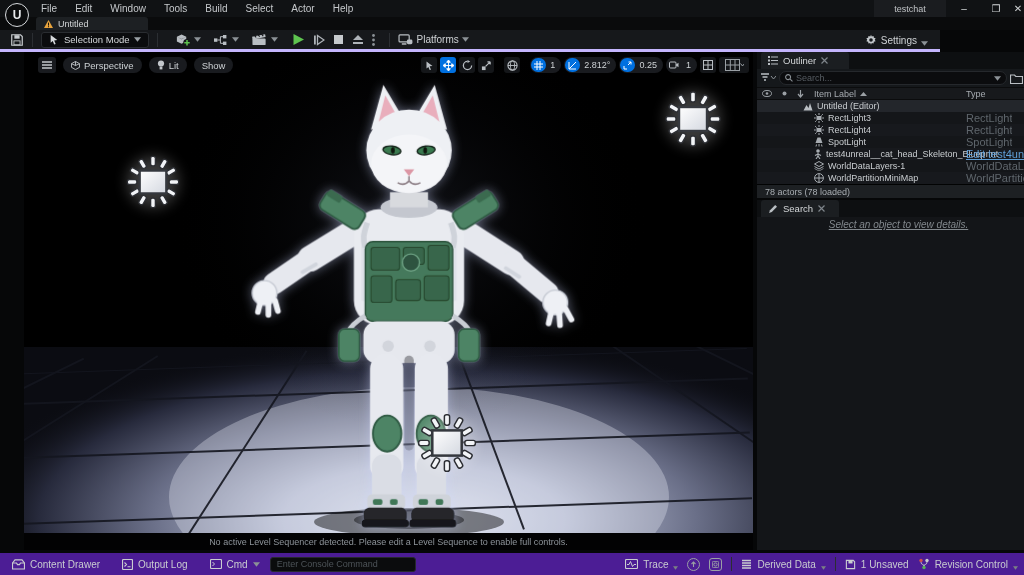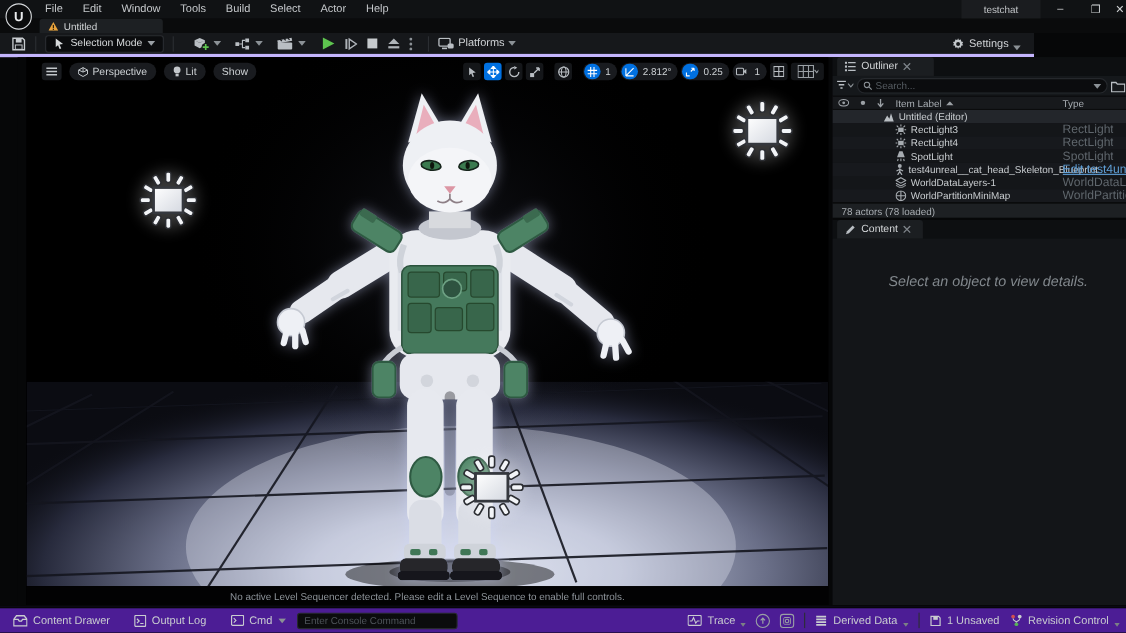--- a/index.html
+++ b/index.html
@@ -92,21 +92,21 @@
     max-width:72px; overflow:hidden; }
   .orow .rtype.link { color:#5f9fd6; text-decoration:underline; }
   #outliner-scrollbar { left:279px; top:74px; width:3px; height:42px; background:#4a4f55; border-radius:2px; }
   #outliner-footer { left:0; top:132px; width:283px; height:14px; background:#1d2023;
     border-top:1px solid #020303; display:flex; align-items:center; padding-left:8px; }
   #outliner-footer span { font-size:9px; color:#a8adb2; }
   #dock-gap { left:0; top:146px; width:283px; height:2px; background:#060708; }
   #details-tabstrip { top:148px; }
   #details-body { left:0; top:165px; width:283px; height:333px; background:#131518;
     display:flex; justify-content:center; }
-  #details-body span { margin-top:31px; font-size:13px; font-style:italic; color:#82888d; }
+  #details-body span { margin-top:2px; font-size:10px; font-style:italic; color:#82888d;text-decoration:underline; }
   .tab-close { color:#7e848a; }
 
   
   #statusbar { left:0; top:551px; width:1024px; height:24px; background:#4c1d95;
     border-top:2px solid #060708; display:flex; align-items:center; }
   .sbtn { display:flex; align-items:center; gap:5px; color:#c9ccd0; }
   .sbtn span { font-size:10px; }
   #console-input { width:146px; height:15px; background:#0b0c0d; border:1px solid #26292d;
     border-radius:3px; font-size:9px; color:#c9ccd0; padding:0 6px; outline:none;
     font-family:"Liberation Sans", sans-serif; margin-left:10px; }
@@ -668,21 +668,21 @@
       <span>78 actors (78 loaded)</span>
     </div>
 
     <div id="dock-gap" class="abs"></div>
 
     <div class="panel-tabstrip abs" id="details-tabstrip">
       <div class="panel-tab" style="width:78px">
         <svg class="i" width="10" height="10" viewBox="0 0 10 10">
           <path d="M1 9 L2 6.2 L7.2 1 L9 2.8 L3.8 8 Z" fill="#b9bec3"></path>
         </svg>
-        <span>Content</span>
+        <span>Search</span>
         <svg class="i tab-close" width="7" height="7" viewBox="0 0 7 7">
           <path d="M0.5 0.5 L6.5 6.5 M6.5 0.5 L0.5 6.5" stroke="currentColor" stroke-width="1.2"></path>
         </svg>
       </div>
     </div>
     <div id="details-body" class="abs">
       <span>Select an object to view details.</span>
     </div>
   </div>
 </div>

